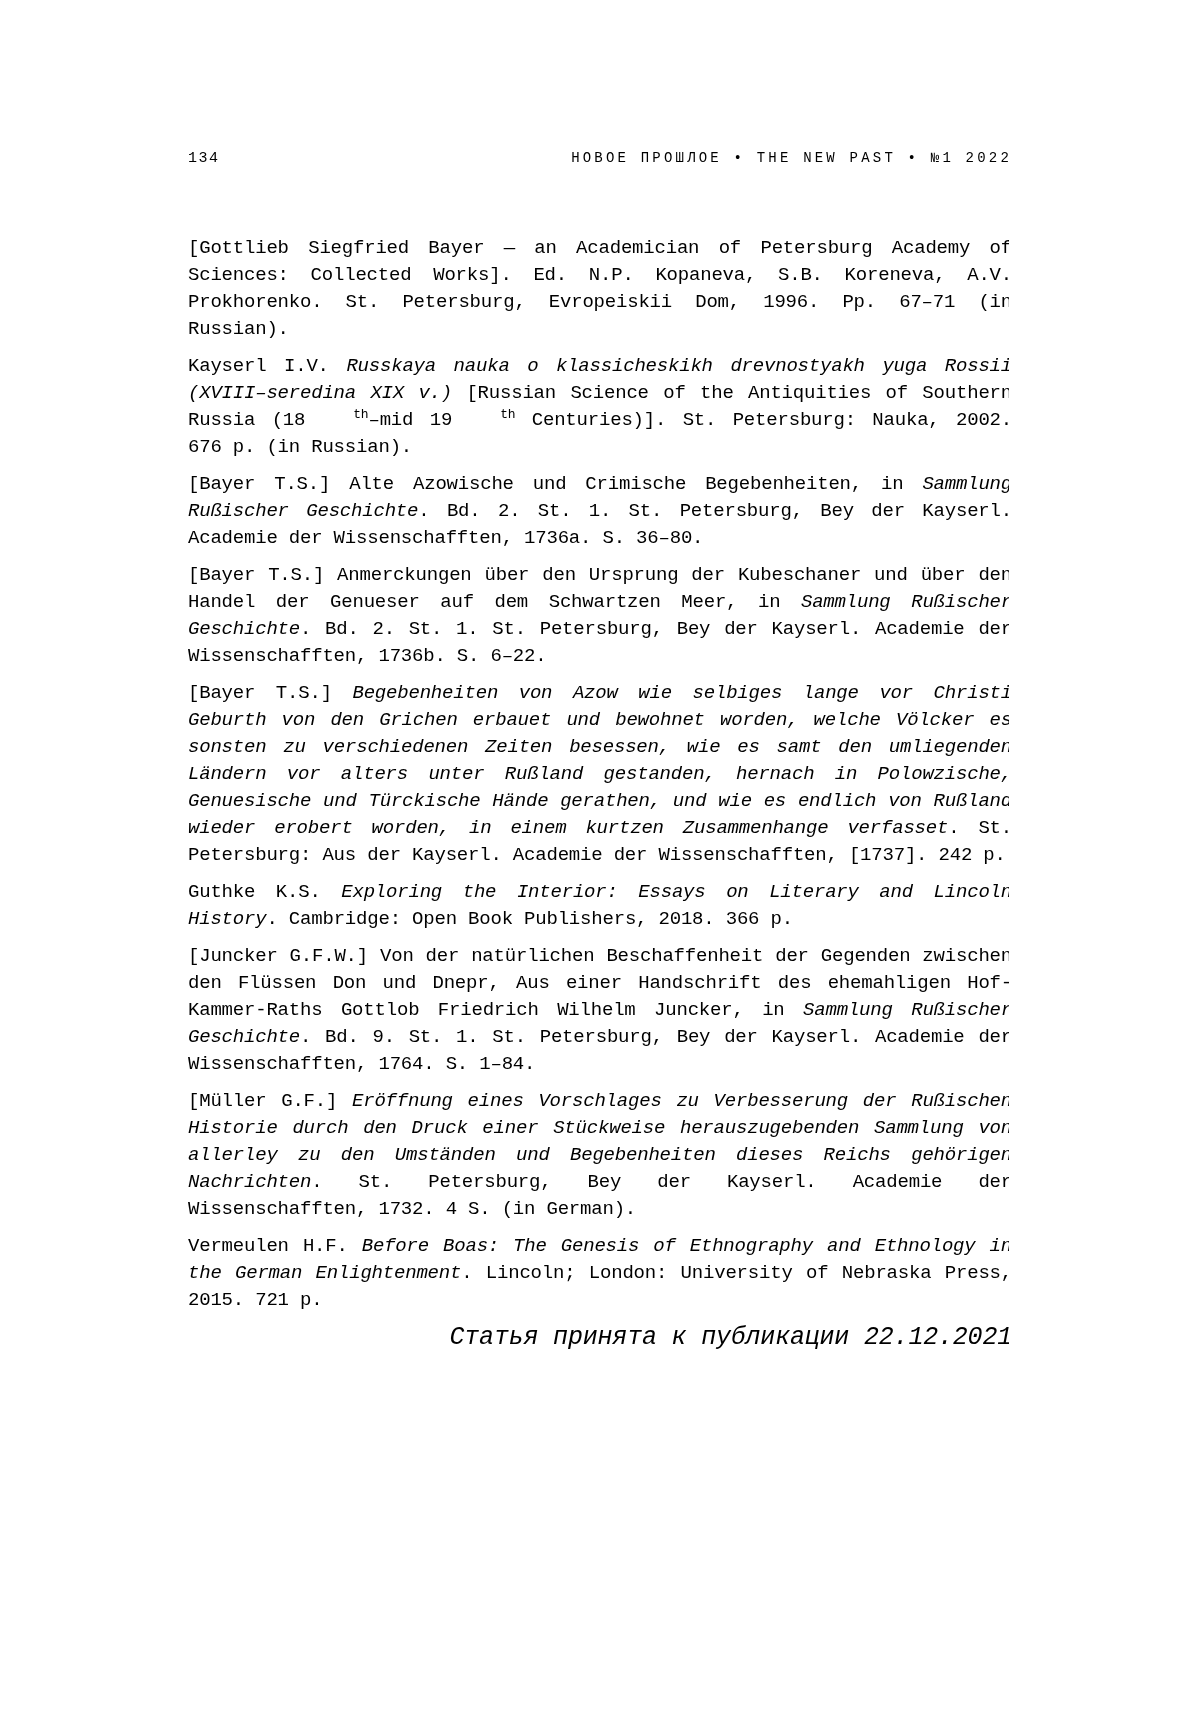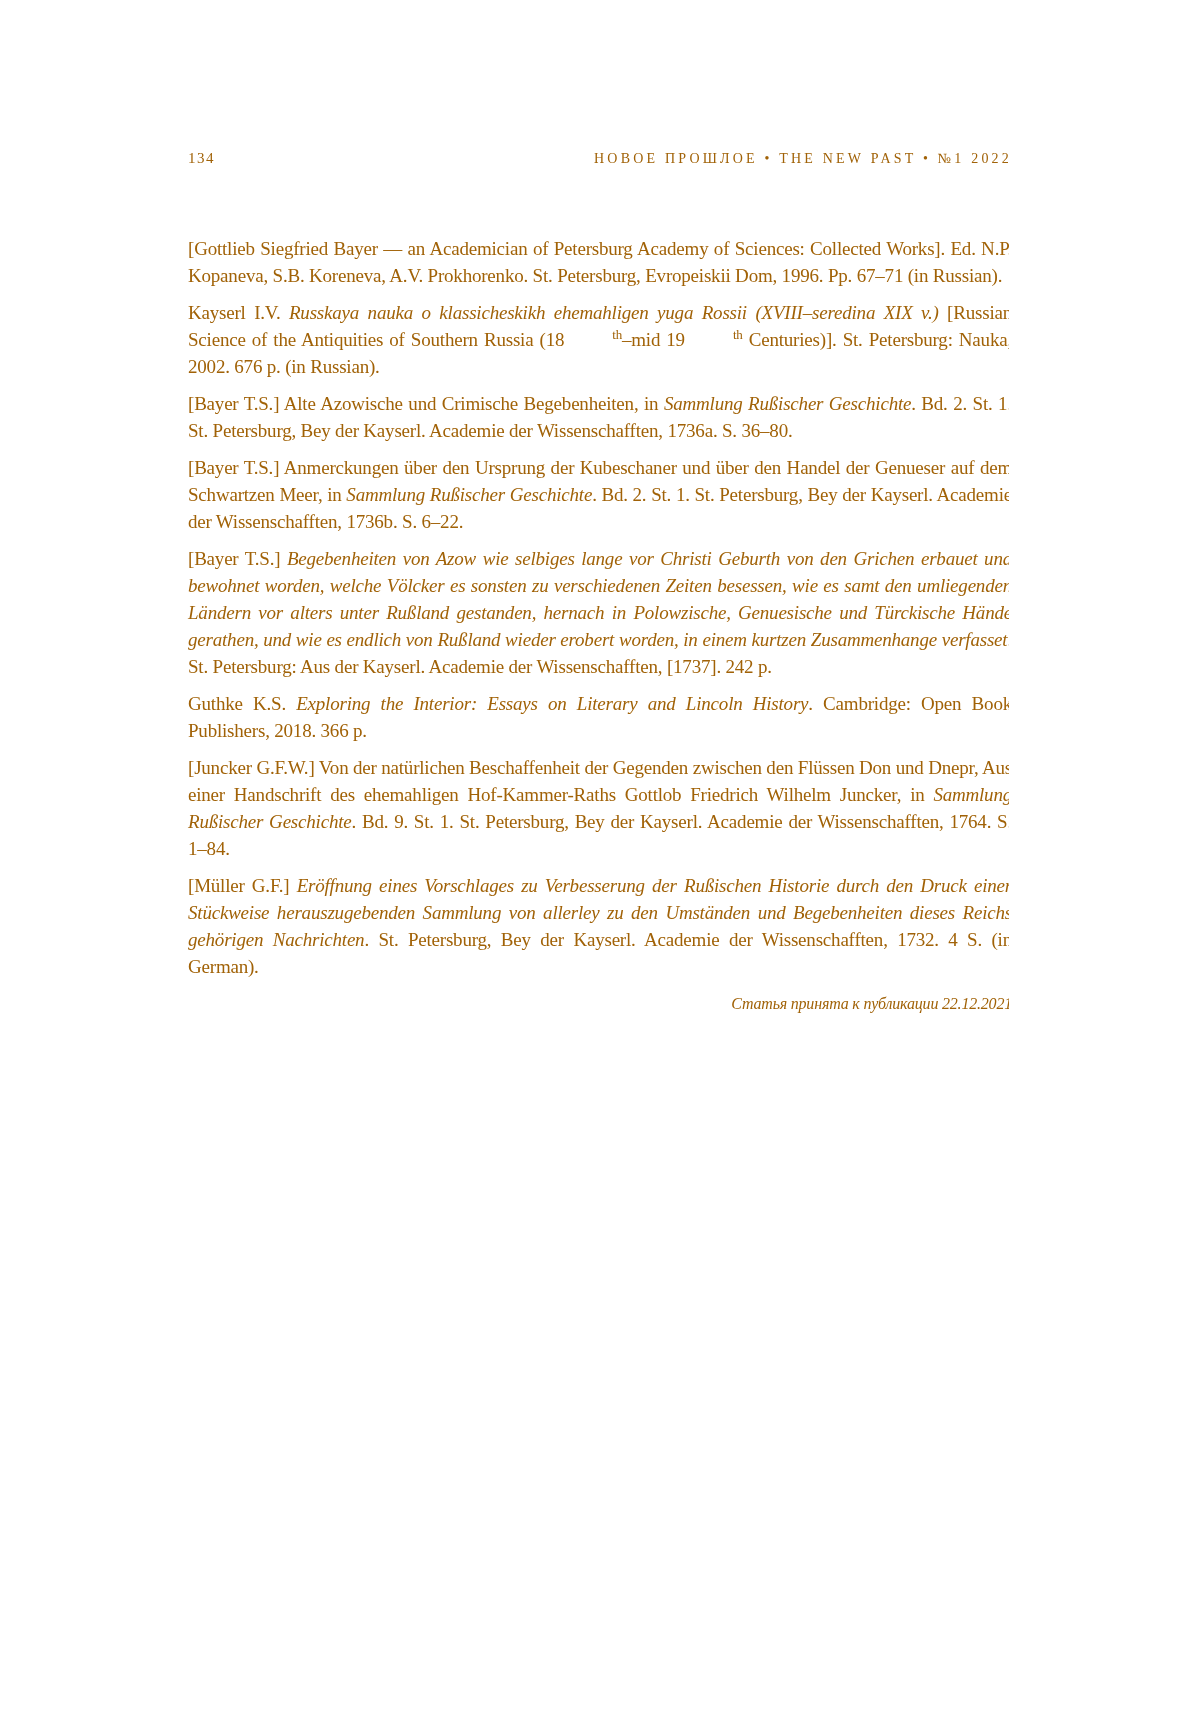--- a/index.html
+++ b/index.html
@@ -1,22 +1,22 @@
 <!DOCTYPE html>
 <html><head>
 <meta charset="utf-8">
 <style>
   html, body { margin: 0; padding: 0; background: #ffffff; }
   .page {
     position: relative;
     width: 1009px;
     height: 1714px;
     background: #ffffff;
-    font-family: Liberation Serif, serif;
-    color: #a16207;
+    font-family: Liberation Mono, monospace;
+    color: #000000;
     overflow: hidden;
   }
   .running-head {
     position: absolute;
     top: 150px;
     left: 188px;
     width: 824px;
     display: flex;
     justify-content: space-between;
     align-items: baseline;
@@ -47,42 +47,43 @@
   p.ref span { white-space: pre-wrap; }
   .it { font-style: italic; }
   sup.ord {
     font-size: 13px;
     line-height: 0;
     vertical-align: super;
     margin-left: 48px;
   }
   .acceptance-note {
     margin: 2px 0 0 0;
-    font-size: 16px;
+    font-size: 25px;
     line-height: 27px;
     letter-spacing: -0.2px;
     text-align: right;
     font-style: italic;
   }
 </style>
 </head>
 <body>
 
 <div class="page">
   <div class="running-head">
     <span class="page-number">134</span>
     <span class="journal-title">НОВОЕ ПРОШЛОЕ • THE NEW PAST • №1 2022</span>
   </div>
 
   <div class="content">
     <div>
         <p class="ref"><span>[Gottlieb Siegfried Bayer — an Academician of Petersburg Academy of Sciences: Collected Works]. Ed. N.P. Kopaneva, S.B. Koreneva, A.V. Prokhorenko. St. Petersburg, Evropeiskii Dom, 1996. Pp. 67–71 (in Russian).</span></p>
-        <p class="ref"><span>Kayserl I.V. </span><span class="it">Russkaya nauka o klassicheskikh ehemahligen yuga Rossii (XVIII–seredina XIX v.)</span><span> [Russian Science of the Antiquities of Southern Russia (18</span><sup class="ord">th</sup><span>–mid 19</span><sup class="ord">th</sup><span> Centuries)]. St. Petersburg: Nauka, 2002. 676 p. (in Russian).</span></p>
+        <p class="ref"><span>Kayserl I.V. </span><span class="it">Russkaya nauka o klassicheskikh drevnostyakh yuga Rossii (XVIII–seredina XIX v.)</span><span> [Russian Science of the Antiquities of Southern Russia (18</span><sup class="ord">th</sup><span>–mid 19</span><sup class="ord">th</sup><span> Centuries)]. St. Petersburg: Nauka, 2002. 676 p. (in Russian).</span></p>
         <p class="ref"><span>[Bayer T.S.] Alte Azowische und Crimische Begebenheiten, in </span><span class="it">Sammlung Rußischer Geschichte</span><span>. Bd. 2. St. 1. St. Petersburg, Bey der Kayserl. Academie der Wissenschafften, 1736a. S. 36–80.</span></p>
         <p class="ref"><span>[Bayer T.S.] Anmerckungen über den Ursprung der Kubeschaner und über den Handel der Genueser auf dem Schwartzen Meer, in </span><span class="it">Sammlung Rußischer Geschichte</span><span>. Bd. 2. St. 1. St. Petersburg, Bey der Kayserl. Academie der Wissenschafften, 1736b. S. 6–22.</span></p>
         <p class="ref"><span>[Bayer T.S.] </span><span class="it">Begebenheiten von Azow wie selbiges lange vor Christi Geburth von den Grichen erbauet und bewohnet worden, welche Völcker es sonsten zu verschiedenen Zeiten besessen, wie es samt den umliegenden Ländern vor alters unter Rußland gestanden, hernach in Polowzische, Genuesische und Türckische Hände gerathen, und wie es endlich von Rußland wieder erobert worden, in einem kurtzen Zusammenhange verfasset</span><span>. St. Petersburg: Aus der Kayserl. Academie der Wissenschafften, [1737]. 242 p.</span></p>
         <p class="ref"><span>Guthke K.S. </span><span class="it">Exploring the Interior: Essays on Literary and Lincoln History</span><span>. Cambridge: Open Book Publishers, 2018. 366 p.</span></p>
         <p class="ref"><span>[Juncker G.F.W.] Von der natürlichen Beschaffenheit der Gegenden zwischen den Flüssen Don und Dnepr, Aus einer Handschrift des ehemahligen Hof-Kammer-Raths Gottlob Friedrich Wilhelm Juncker, in </span><span class="it">Sammlung Rußischer Geschichte</span><span>. Bd. 9. St. 1. St. Petersburg, Bey der Kayserl. Academie der Wissenschafften, 1764. S. 1–84.</span></p>
         <p class="ref"><span>[Müller G.F.] </span><span class="it">Eröffnung eines Vorschlages zu Verbesserung der Rußischen Historie durch den Druck einer Stückweise herauszugebenden Sammlung von allerley zu den Umständen und Begebenheiten dieses Reichs gehörigen Nachrichten</span><span>. St. Petersburg, Bey der Kayserl. Academie der Wissenschafften, 1732. 4 S. (in German).</span></p>
+        <p class="ref"><span>Vermeulen H.F. </span><span class="it">Before Boas: The Genesis of Ethnography and Ethnology in the German Enlightenment</span><span>. Lincoln; London: University of Nebraska Press, 2015. 721 p.</span></p>
       </div>
     <p class="acceptance-note">Статья принята к публикации 22.12.2021</p>
   </div>
 </div>
 
 </body></html>

